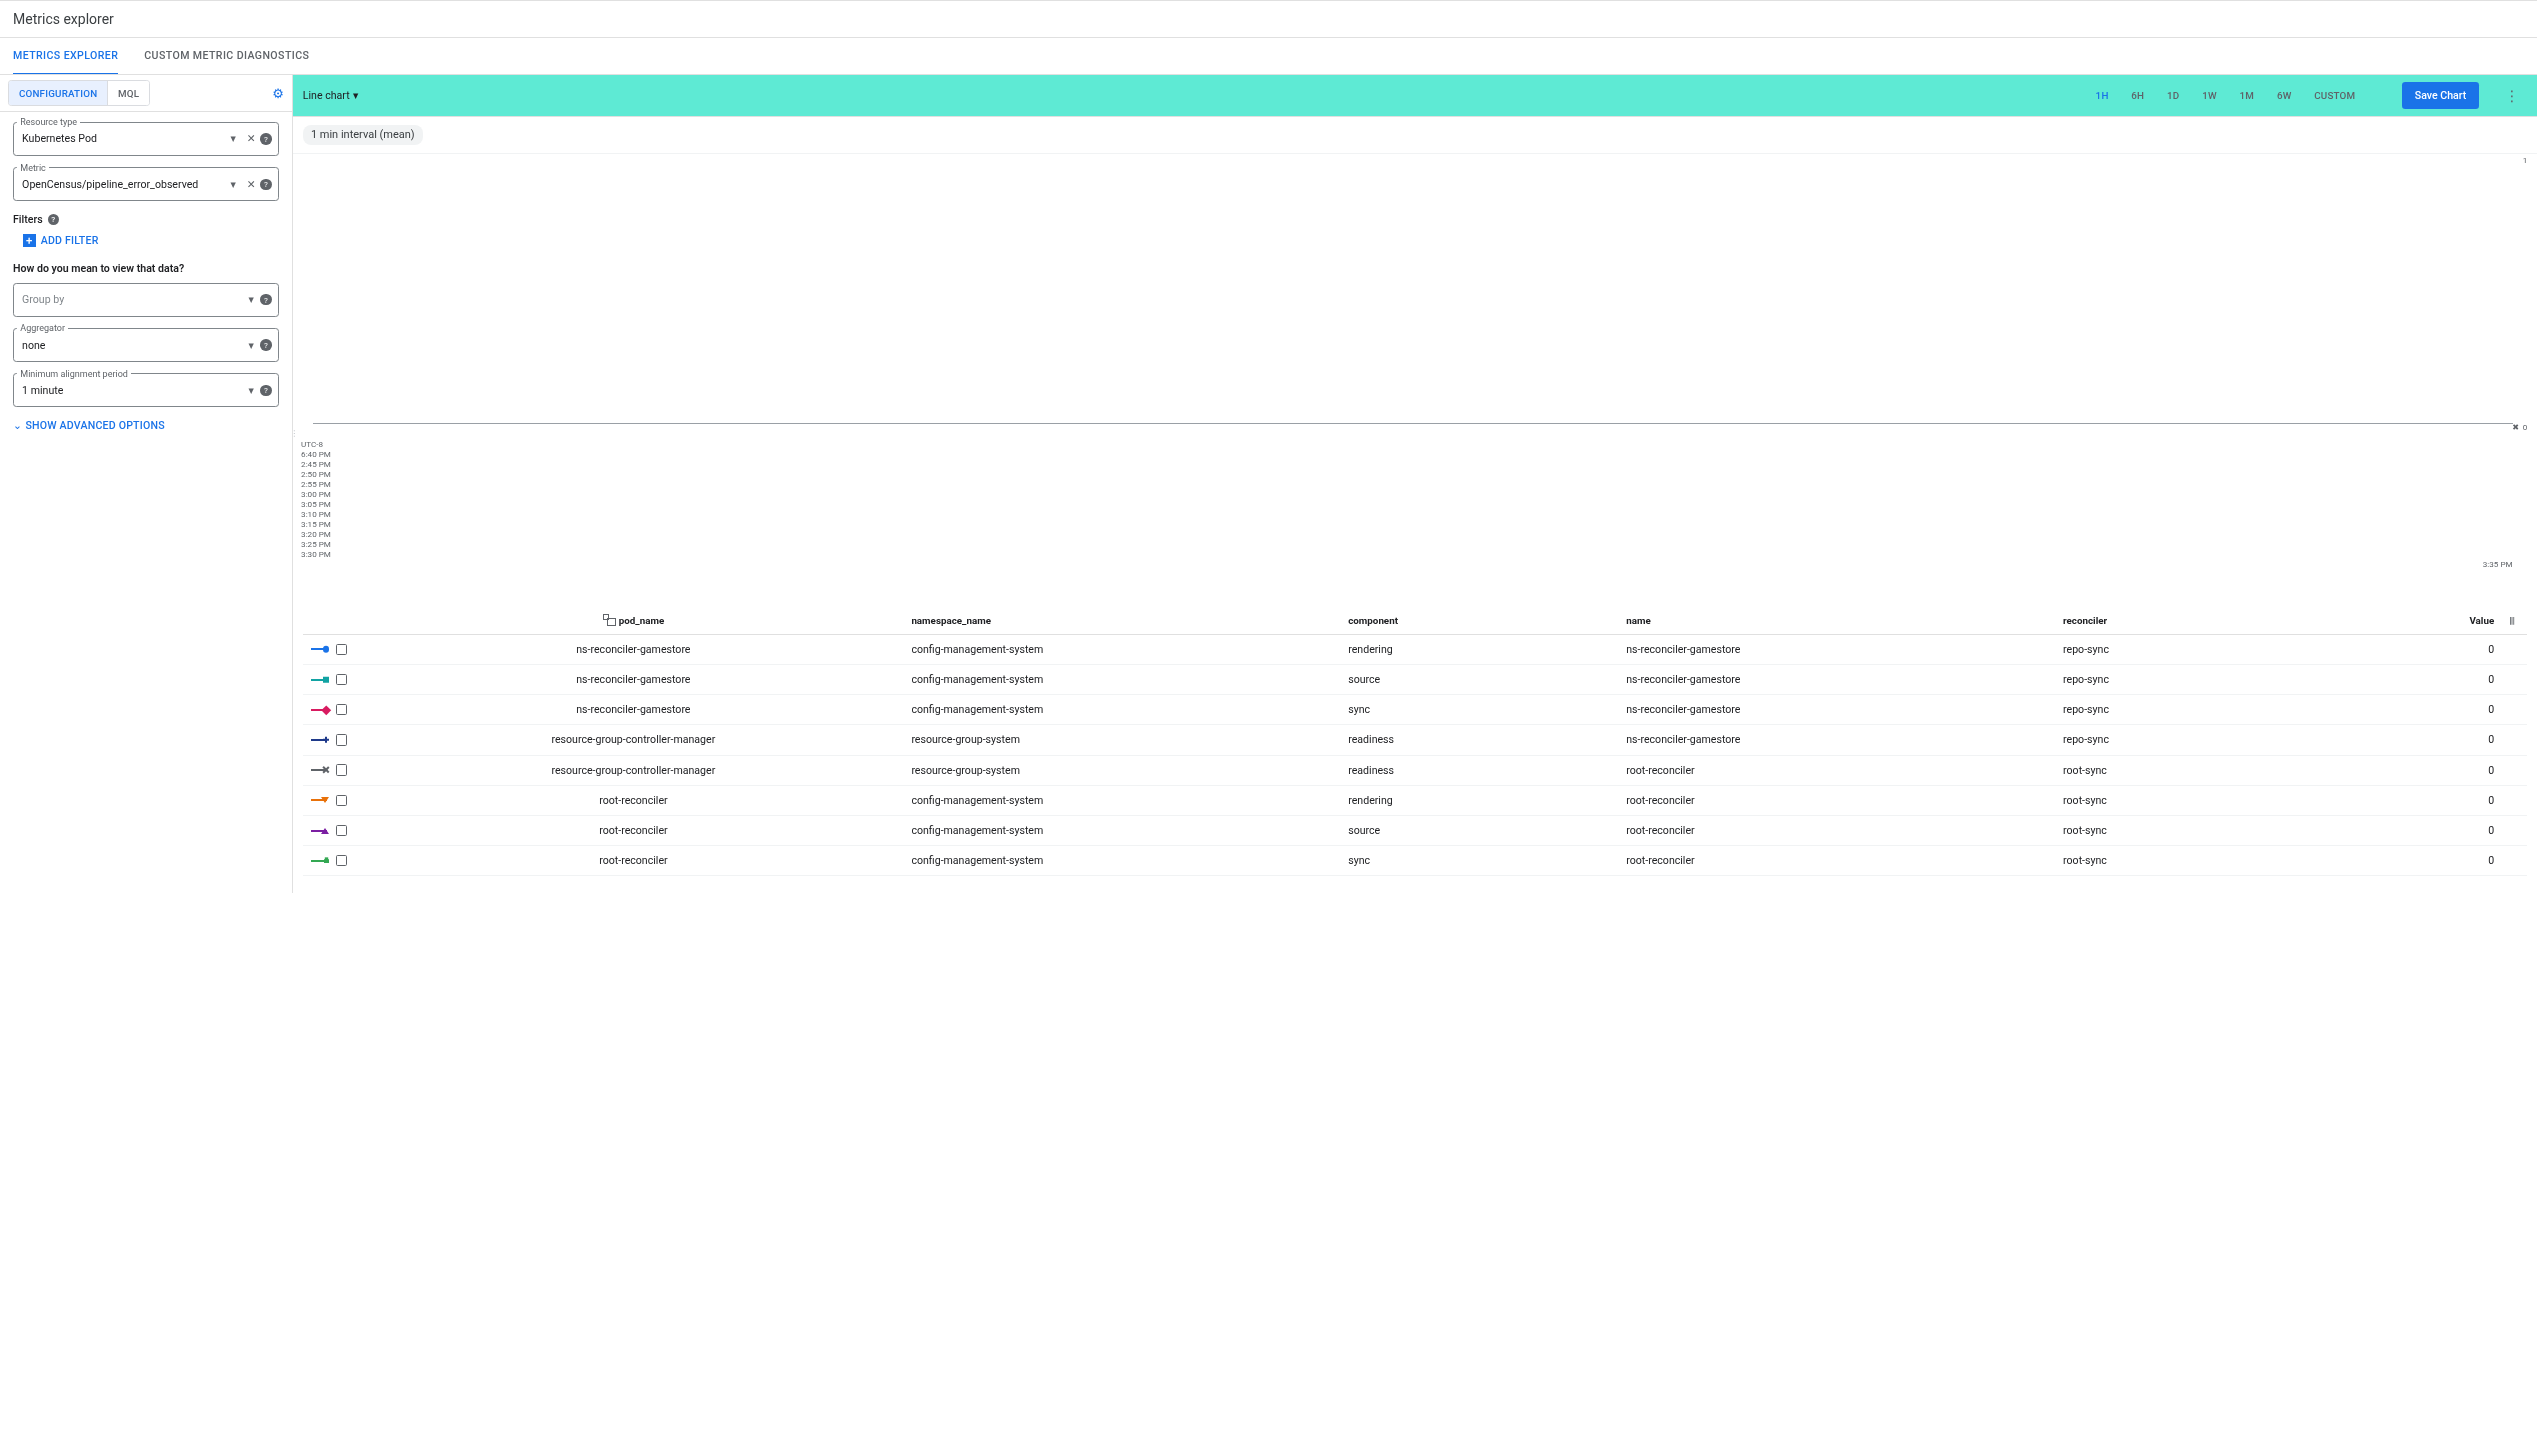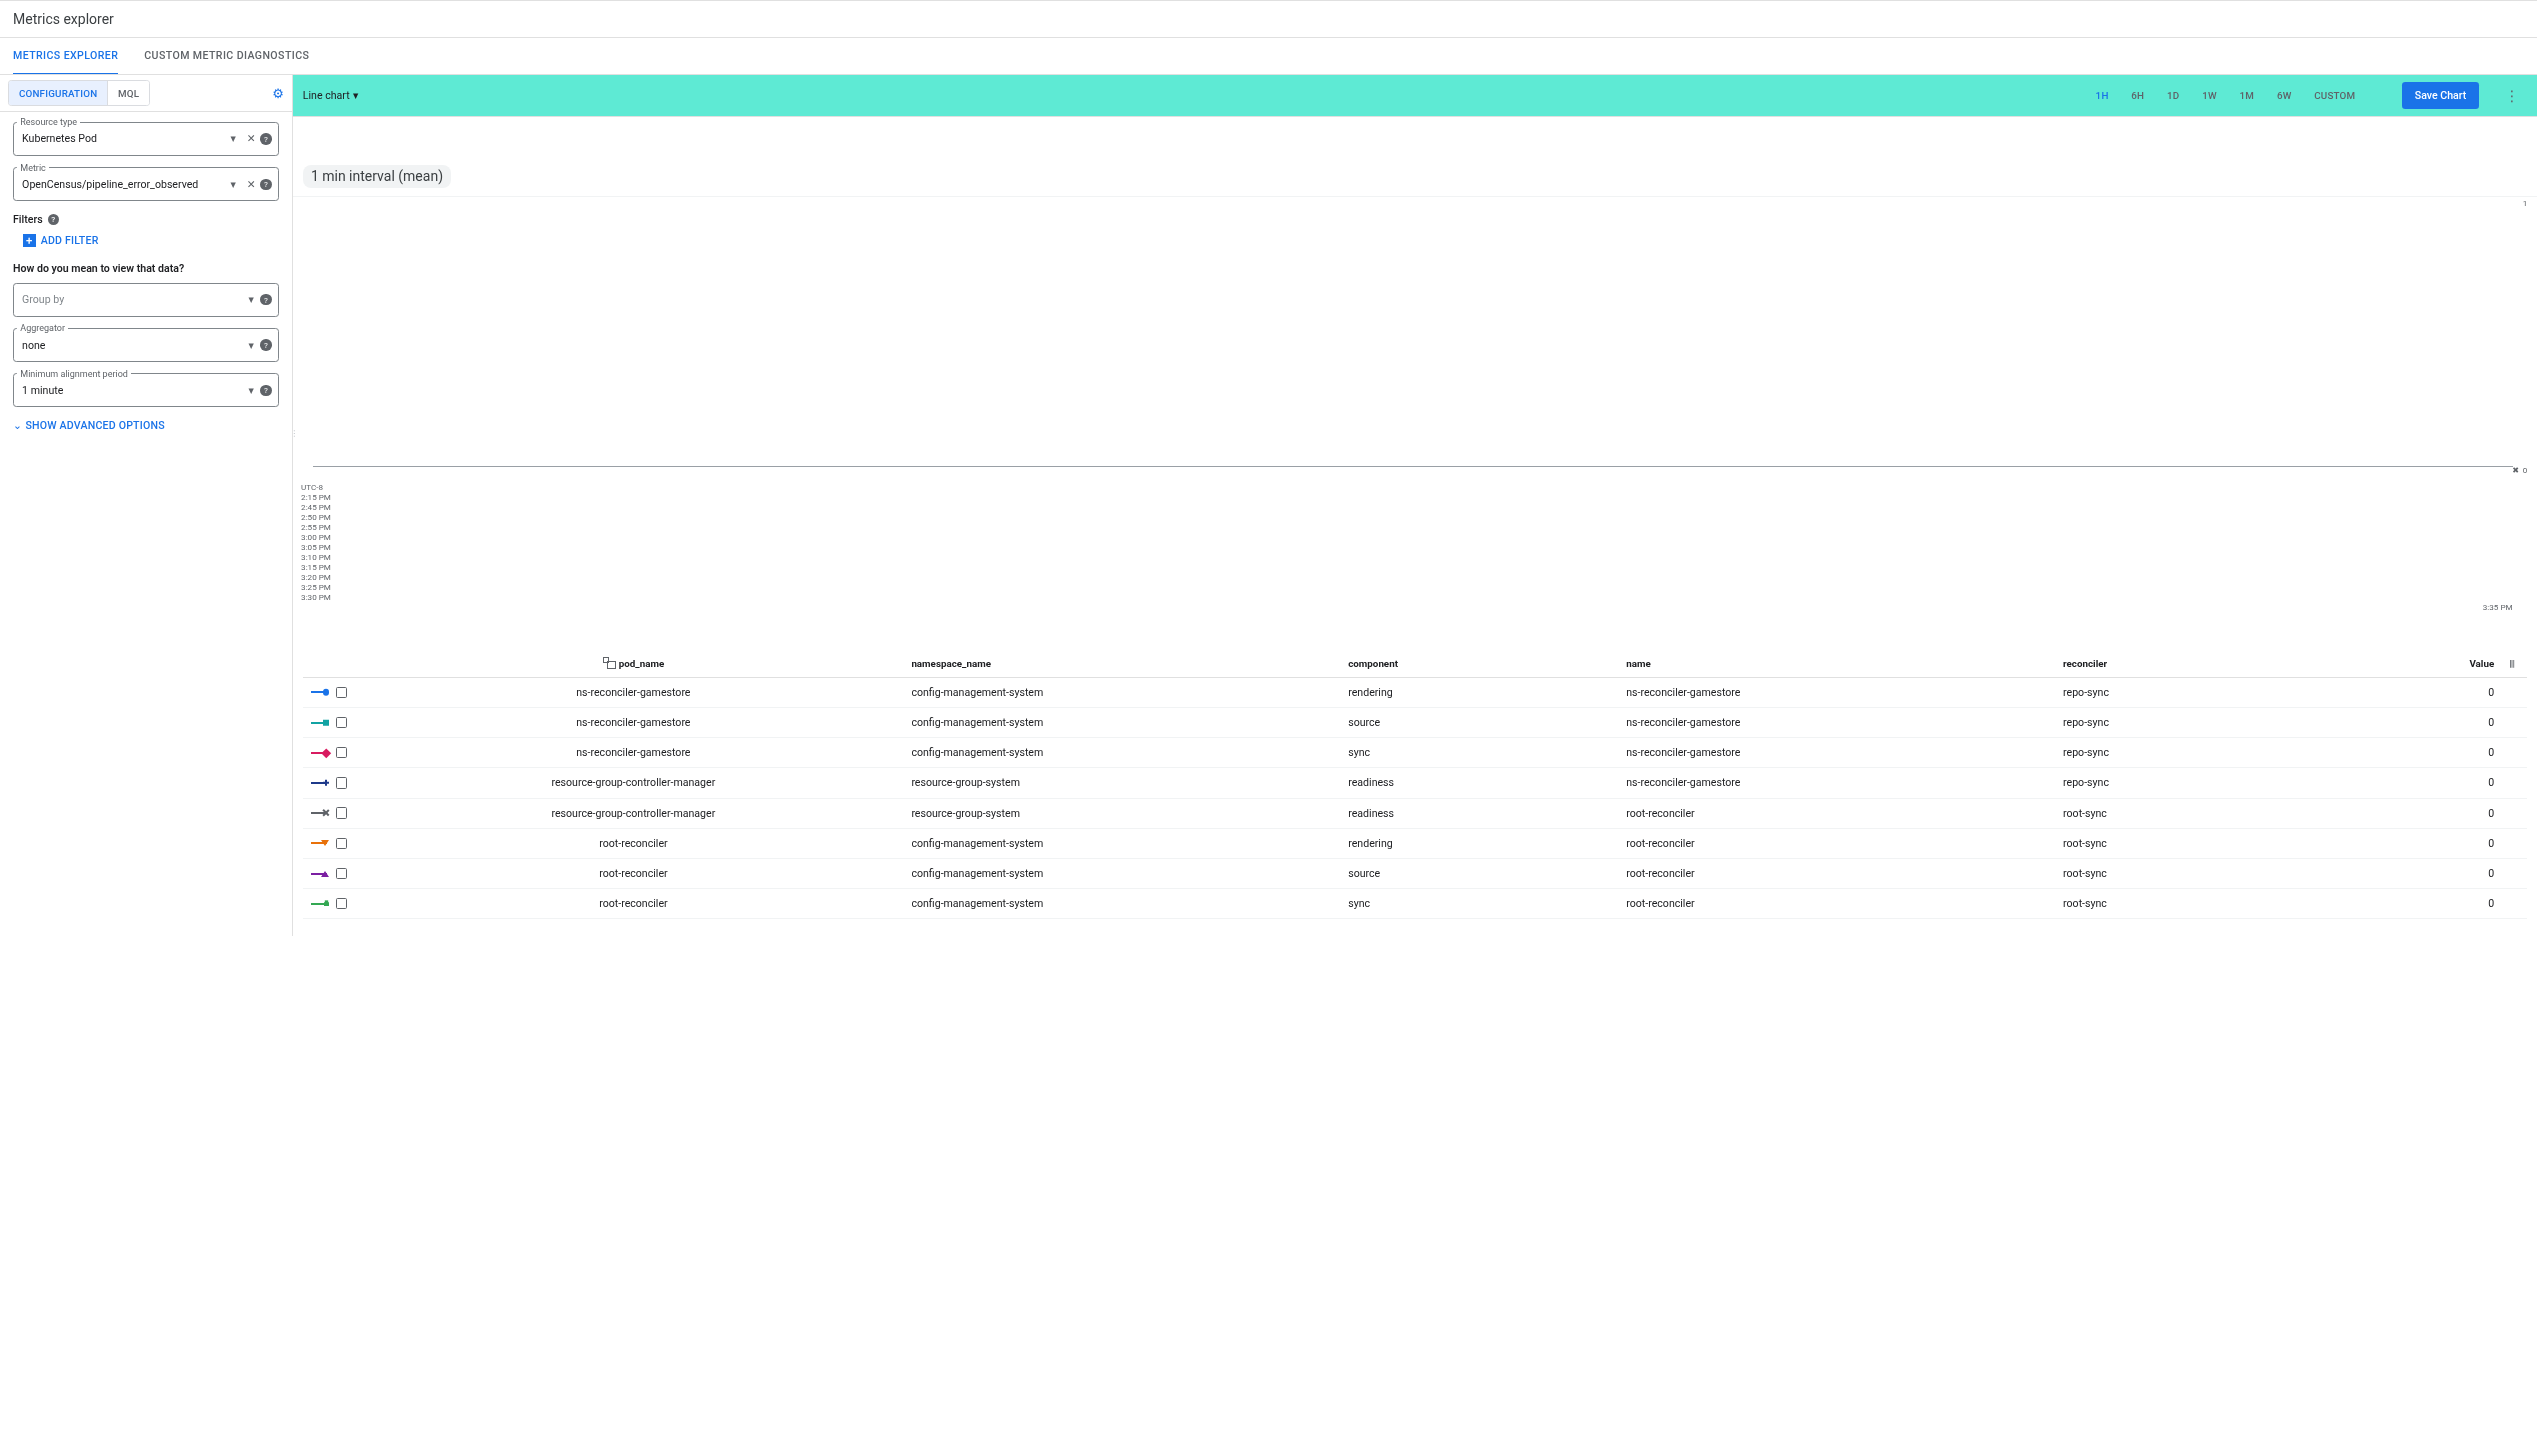--- a/index.html
+++ b/index.html
@@ -167,23 +167,22 @@
     font-weight: 500;
     cursor: pointer;
     margin-left: 18px;
   }
   .more-vert { padding: 0 8.1px; cursor: pointer; color: #5f6368; font-size: 14.7px; }
   .chip-row { padding: 8.1px 9.8px; border-bottom: 0.8px solid #f1f3f4; display:flex; }
   .chip {
     background: #f1f3f4;
     border-radius: 8.1px;
     padding: 3.3px 8.1px;
-    font-size: 14px;
+    font-size: 11px;
     color: #3c4043;
-    margin-top: 40px;
   }
   .chart-area {
     position: relative;
     height: 285px;
     padding: 8.1px 9.8px 1.6px 19.6px;
   }
   .y-axis-1 { position: absolute; top: 1.6px; right: 9.8px; font-size: 8.1px; color: #5f6368; }
   .y-axis-0 { position: absolute; bottom: 6.5px; right: 9.8px; font-size: 8.1px; color: #5f6368; }
   .baseline { position: absolute; left: 19.6px; right: 24.4px; bottom: 14.7px; border-top: 0.8px solid #9aa0a6; }
   .x-axis {
@@ -387,21 +386,21 @@
     </div>
 
     <div class="chart-area">
       <span class="y-axis-1">1</span>
       <div class="baseline"></div>
       <span class="close-mark">✖</span>
       <span class="y-axis-0">0</span>
     </div>
     <div class="x-axis">
       <span class="x-tz">UTC-8</span>
-      <span class="x-lbl">2:15 PM</span>
+      <span class="x-lbl">6:40 PM</span>
       <span class="x-lbl">2:45 PM</span>
       <span class="x-lbl">2:50 PM</span>
       <span class="x-lbl">2:55 PM</span>
       <span class="x-lbl">3:00 PM</span>
       <span class="x-lbl">3:05 PM</span>
       <span class="x-lbl">3:10 PM</span>
       <span class="x-lbl">3:15 PM</span>
       <span class="x-lbl">3:20 PM</span>
       <span class="x-lbl">3:25 PM</span>
       <span class="x-lbl">3:30 PM</span>

